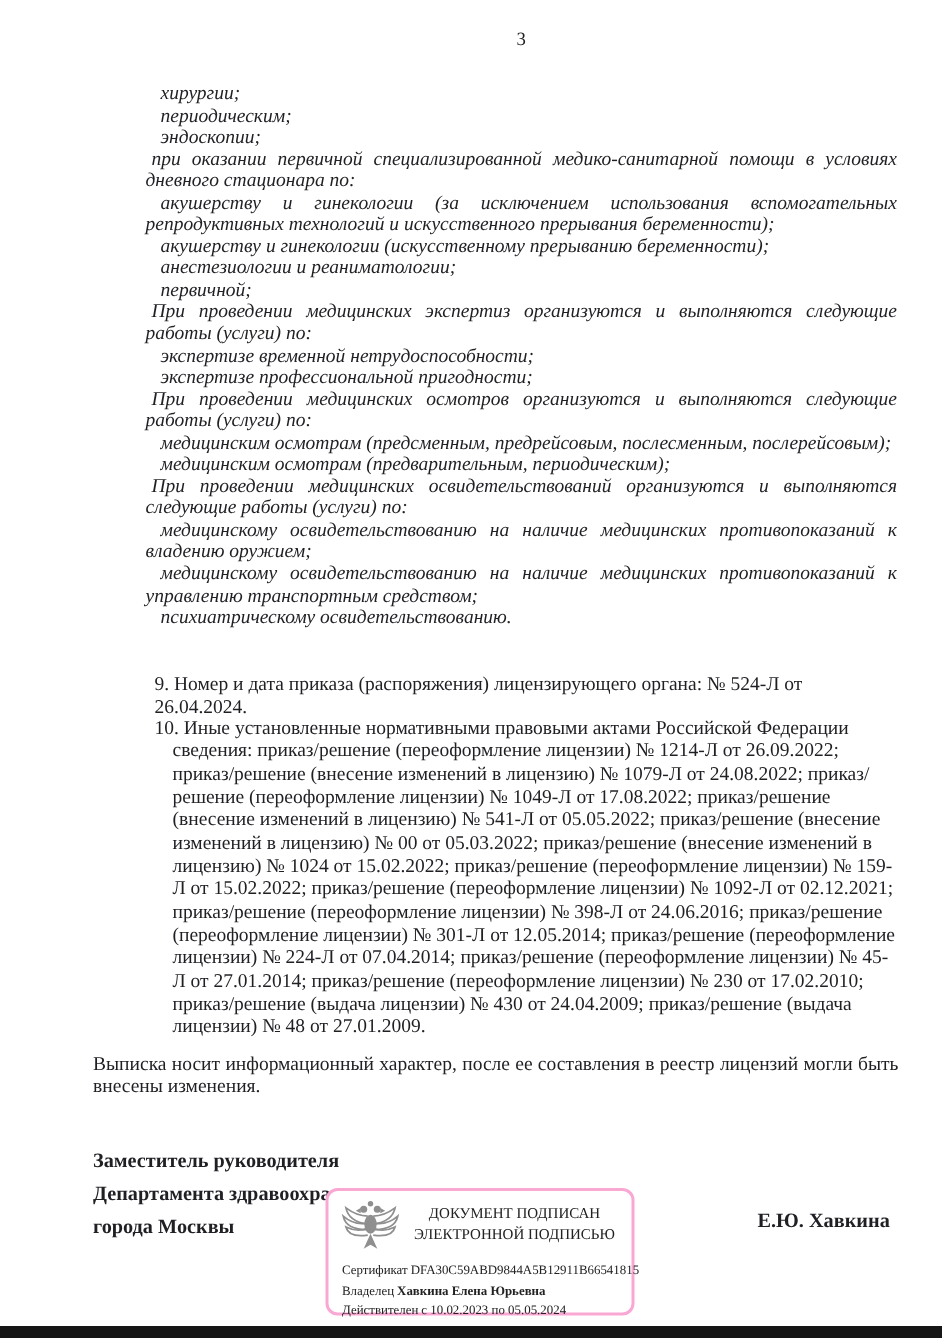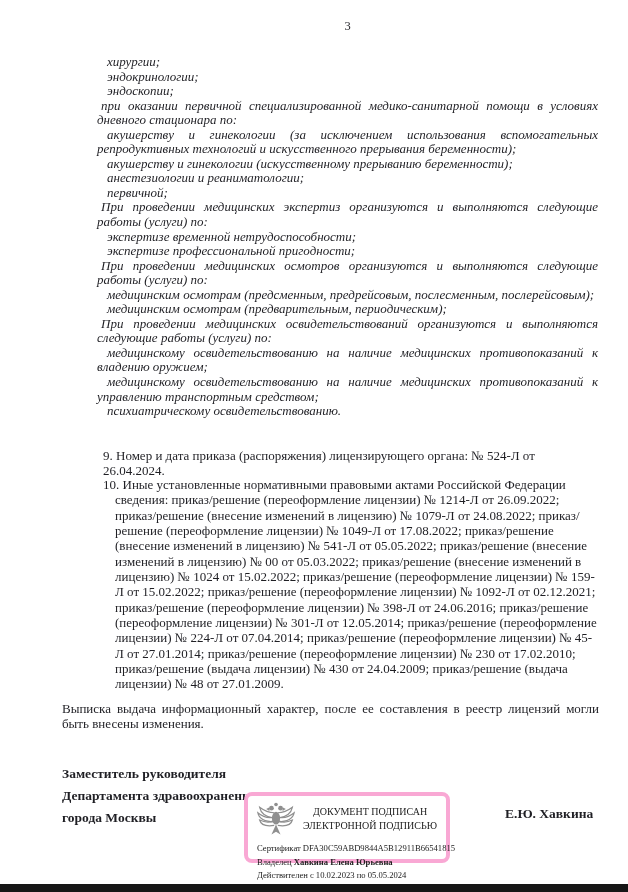--- a/index.html
+++ b/index.html
@@ -29,22 +29,22 @@
   .sig-left {
     position:absolute; left:62px; top:763px; z-index:1;
     font-size:13.5px; font-weight:bold; line-height:22px; white-space:nowrap;
   }
   .sig-left div { margin:0; }
   .sig-name {
     position:absolute; left:505px; top:806px;
     font-size:13.5px; font-weight:bold; white-space:nowrap;
   }
   .stamp {
-    position:absolute; left:244px; top:792px; width:206px; height:71px;
-    background:#ffffff; border:4px solid #f9a8d4; border-radius:8px;
+    position:absolute; left:217px; top:792px; width:206px; height:85px;
+    background:#ffffff; border:2px solid #f9a8d4; border-radius:8px;
     box-sizing:border-box; z-index:3;
   }
   .stamp-eagle { position:absolute; left:8px; top:5px; width:40px; height:38px; }
   .stamp-title {
     position:absolute; left:50px; right:4px; top:9px;
     text-align:center; font-size:10px; line-height:13.5px; color:#222;
   }
   .stamp-info {
     position:absolute; left:9px; right:4px; top:46px;
     font-size:8.6px; line-height:13.6px; color:#222; white-space:nowrap;
@@ -59,21 +59,21 @@
 <body>
 
 <div class="page">
 
   <div class="pageno">3</div>
 
   <div class="content">
 
       <p class="item">хирургии;</p>
 
-      <p class="item">эндокринологии;</p>
+      <p class="item">периодическим;</p>
 
       <p class="item">эндоскопии;</p>
 
       <p class="para">при оказании первичной специализированной медико-санитарной помощи в условиях дневного стационара по:</p>
 
       <p class="item">акушерству и гинекологии (за исключением использования вспомогательных репродуктивных технологий и искусственного прерывания беременности);</p>
 
       <p class="item">акушерству и гинекологии (искусственному прерыванию беременности);</p>
 
       <p class="item">анестезиологии и реаниматологии;</p>
@@ -98,21 +98,21 @@
 
       <p class="item">медицинскому освидетельствованию на наличие медицинских противопоказаний к управлению транспортным средством;</p>
 
       <p class="item">психиатрическому освидетельствованию.</p>
     </div>
 
   <p class="clause clause9">9. Номер и дата приказа (распоряжения) лицензирующего органа: № 524-Л от 26.04.2024.</p>
 
   <p class="clause clause10">10. Иные установленные нормативными правовыми актами Российской Федерации сведения: приказ/решение (переоформление лицензии) № 1214-Л от 26.09.2022; приказ/решение (внесение изменений в лицензию) № 1079-Л от 24.08.2022; приказ/решение (переоформление лицензии) № 1049-Л от 17.08.2022; приказ/решение (внесение изменений в лицензию) № 541-Л от 05.05.2022; приказ/решение (внесение изменений в лицензию) № 00 от 05.03.2022; приказ/решение (внесение изменений в лицензию) № 1024 от 15.02.2022; приказ/решение (переоформление лицензии) № 159-Л от 15.02.2022; приказ/решение (переоформление лицензии) № 1092-Л от 02.12.2021; приказ/решение (переоформление лицензии) № 398-Л от 24.06.2016; приказ/решение (переоформление лицензии) № 301-Л от 12.05.2014; приказ/решение (переоформление лицензии) № 224-Л от 07.04.2014; приказ/решение (переоформление лицензии) № 45-Л от 27.01.2014; приказ/решение (переоформление лицензии) № 230 от 17.02.2010; приказ/решение (выдача лицензии) № 430 от 24.04.2009; приказ/решение (выдача лицензии) № 48 от 27.01.2009.</p>
 
-  <p class="note">Выписка выдача информационный характер, после ее составления в реестр лицензий могли быть внесены изменения.</p>
+  <p class="note">Выписка носит информационный характер, после ее составления в реестр лицензий могли быть внесены изменения.</p>
 
   <div class="sig-left">
 
       <div>Заместитель руководителя</div>
 
       <div>Департамента здравоохранения</div>
 
       <div>города Москвы</div>
     </div>
 

